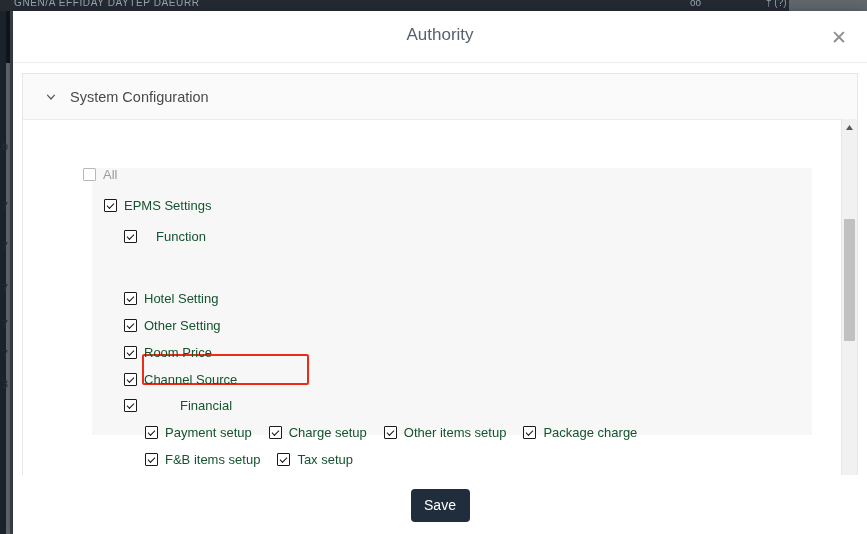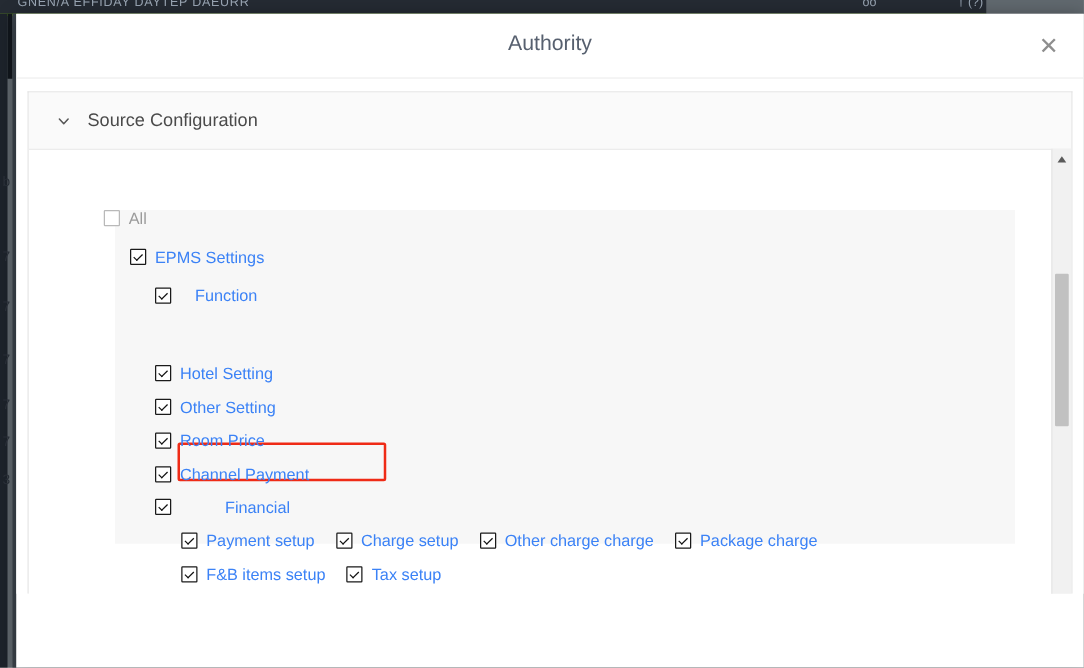--- a/index.html
+++ b/index.html
@@ -89,21 +89,21 @@
   #nested-panel{
     position:absolute;left:69px;top:48px;width:720px;height:267px;
     background:#f7f7f7;
   }
 
   .node{
     position:absolute;display:flex;align-items:center;white-space:nowrap;
     cursor:pointer;
   }
   .node .lbl{
-    font-size:13px;color:#3b82f6;margin-left:7px;
+    font-size:13px;color:#14532d;margin-left:7px;
   }
   .node.lvl0 .lbl{color:#9b9b9b;}
 
   
   .cb{
     width:13px;height:13px;box-sizing:border-box;flex:0 0 auto;
     background:#fff;position:relative;border:1px solid #b9b9b9;border-radius:1px;
   }
   .cb.checked{border:1.6px solid #1a1a1a;}
   .cb.checked:after{
@@ -183,21 +183,21 @@
   <div id="modal-body">
 
     <div id="tree-panel">
 
       <div id="section-header">
         <span id="section-chevron">
           <svg width="12" height="12" viewBox="0 0 12 12" aria-hidden="true">
             <path d="M2.5 4.2 L6 8 L9.5 4.2" fill="none" stroke="#555" stroke-width="1.2" stroke-linecap="round" stroke-linejoin="round"></path>
           </svg>
         </span>
-        <span id="section-title">Source Configuration</span>
+        <span id="section-title">System Configuration</span>
       </div>
 
       <div id="tree-body">
 
         <div id="nested-panel"></div>
 
         <div class="node lvl0" style="left:60px;top:47px;">
           <span class="cb"></span>
           <span class="lbl">All</span>
         </div>
@@ -221,39 +221,39 @@
         <div class="node" style="left:101px;top:198px;">
           <span class="cb checked"></span>
           <span class="lbl">Other Setting</span>
         </div>
         <div class="node" style="left:101px;top:225px;">
           <span class="cb checked"></span>
           <span class="lbl">Room Price</span>
         </div>
         <div class="node" style="left:101px;top:252px;">
           <span class="cb checked"></span>
-          <span class="lbl">Channel Payment</span>
+          <span class="lbl">Channel Source</span>
         </div>
         <div class="node" style="left:101px;top:278px;gap:36px;">
           <span class="cb checked"></span>
           <span class="lbl">Financial</span>
         </div>
 
         <div class="inline-row" style="left:122px;top:305px;">
           <div class="node">
             <span class="cb checked"></span>
             <span class="lbl">Payment setup</span>
           </div>
           <div class="node">
             <span class="cb checked"></span>
             <span class="lbl">Charge setup</span>
           </div>
           <div class="node">
             <span class="cb checked"></span>
-            <span class="lbl">Other charge charge</span>
+            <span class="lbl">Other items setup</span>
           </div>
           <div class="node">
             <span class="cb checked"></span>
             <span class="lbl">Package charge</span>
           </div>
         </div>
 
         <div class="inline-row" style="left:122px;top:332px;">
           <div class="node">
             <span class="cb checked"></span>
@@ -273,14 +273,17 @@
         <svg width="9" height="7" viewBox="0 0 9 7" aria-hidden="true">
           <path d="M4.5 1 L8 6 L1 6 Z" fill="#5a5a5a"></path>
         </svg>
       </div>
       <div id="sb-thumb"></div>
 
     </div>
 
   </div>
 
+  <div id="modal-footer">
+    <button id="save-btn">Save</button>
+  </div>
 
 </div>
 
 </body></html>

